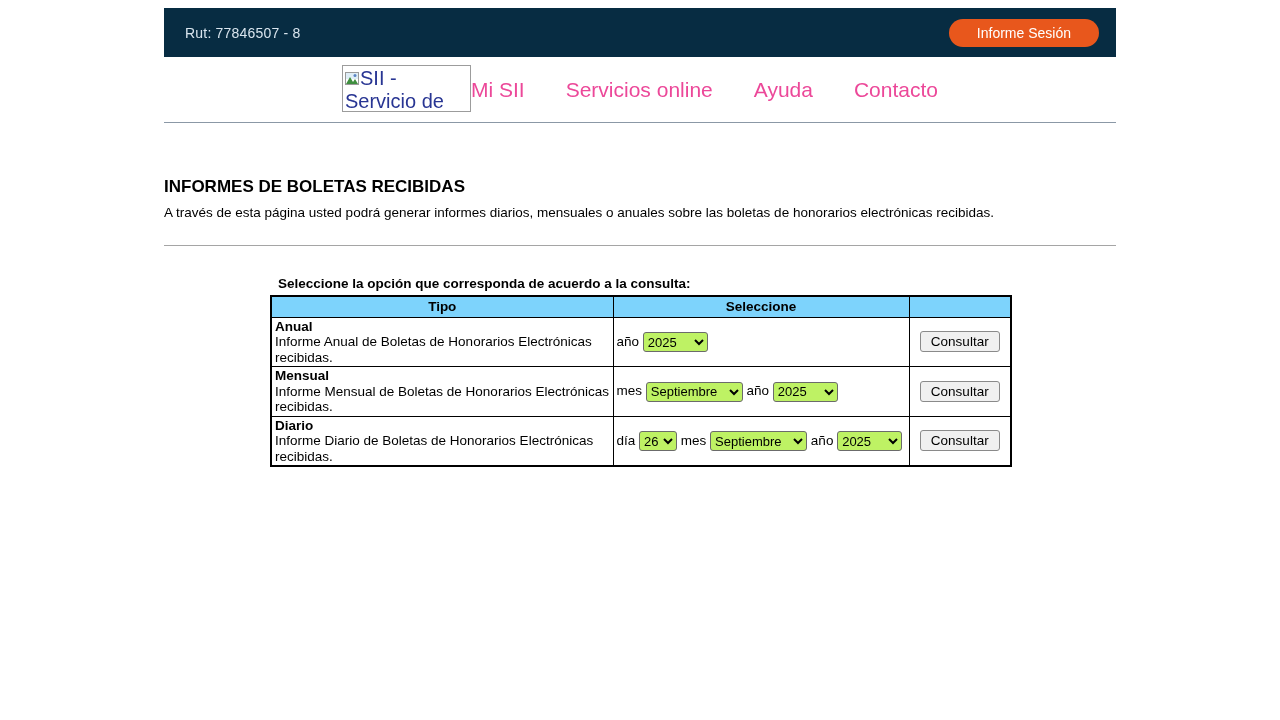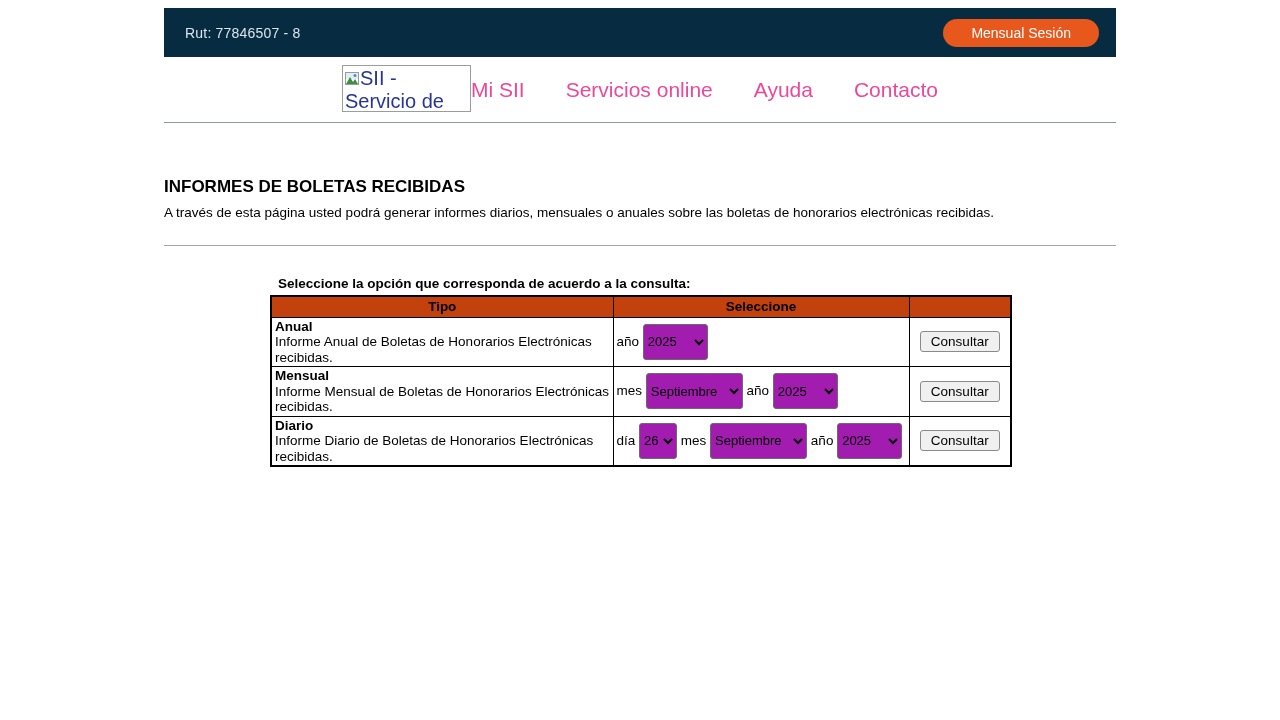--- a/index.html
+++ b/index.html
@@ -89,21 +89,21 @@
     margin-bottom: 4px;
   }
   table.informes {
     border-collapse: collapse;
     width: 740px;
     table-layout: fixed;
     font-size: 13.5px;
     border: 2px solid #000;
   }
   table.informes th {
-    background: #c2410c;
+    background: #7dd3fc;
     border: 1px solid #000;
     font-weight: bold;
     font-size: 13.5px;
     height: 21px;
     padding: 1px 2px;
     text-align: center;
   }
   table.informes td {
     border: 1px solid #000;
     padding: 1px 3px;
@@ -113,24 +113,24 @@
   td.cell-tipo .tipo-name { font-weight: bold; margin-top: 36px; }
   td.cell-sel { vertical-align: middle; padding-left: 6px; line-height: 26px; }
   td.cell-btn { vertical-align: middle; text-align: center; }
   .col-tipo { width: 342px; }
   .col-sel  { width: 296px; }
   .col-btn  { width: 102px; }
 
   select {
     font-family: "Liberation Sans", sans-serif;
     font-size: 13px;
-    height: 36px;
+    height: 20px;
     border: 1px solid #6b6b6b;
     border-radius: 3px;
-    background: #a21caf;
+    background: #bef264;
     vertical-align: middle;
   }
   .sel-day   { width: 38px; }
   .sel-month { width: 97px; }
   .sel-year  { width: 65px; }
 
   .consultar-btn {
     font-family: "Liberation Sans", sans-serif;
     font-size: 13.5px;
     color: #000;
@@ -141,21 +141,21 @@
     cursor: pointer;
   }
 </style>
 </head>
 <body>
 
 <div class="page">
 
   <div class="topbar">
     <span class="rut">Rut: 77846507 - 8</span>
-    <button class="logout-btn">Mensual Sesión</button>
+    <button class="logout-btn">Informe Sesión</button>
   </div>
 
   <div class="navrow">
     <div class="logo-box">
       <svg width="14" height="13" viewBox="0 0 14 13">
           <rect x="0.5" y="0.5" width="13" height="12" fill="#ffffff" stroke="#9a9a9a"></rect>
           <rect x="1" y="1" width="12" height="6" fill="#dfeef7"></rect>
           <circle cx="10" cy="3.5" r="1.5" fill="#5b84c4"></circle>
           <polygon points="1,12 5,5 8,10 10,7 13,12" fill="#3f8f3f"></polygon>
         </svg><span>SII - Servicio de</span>

